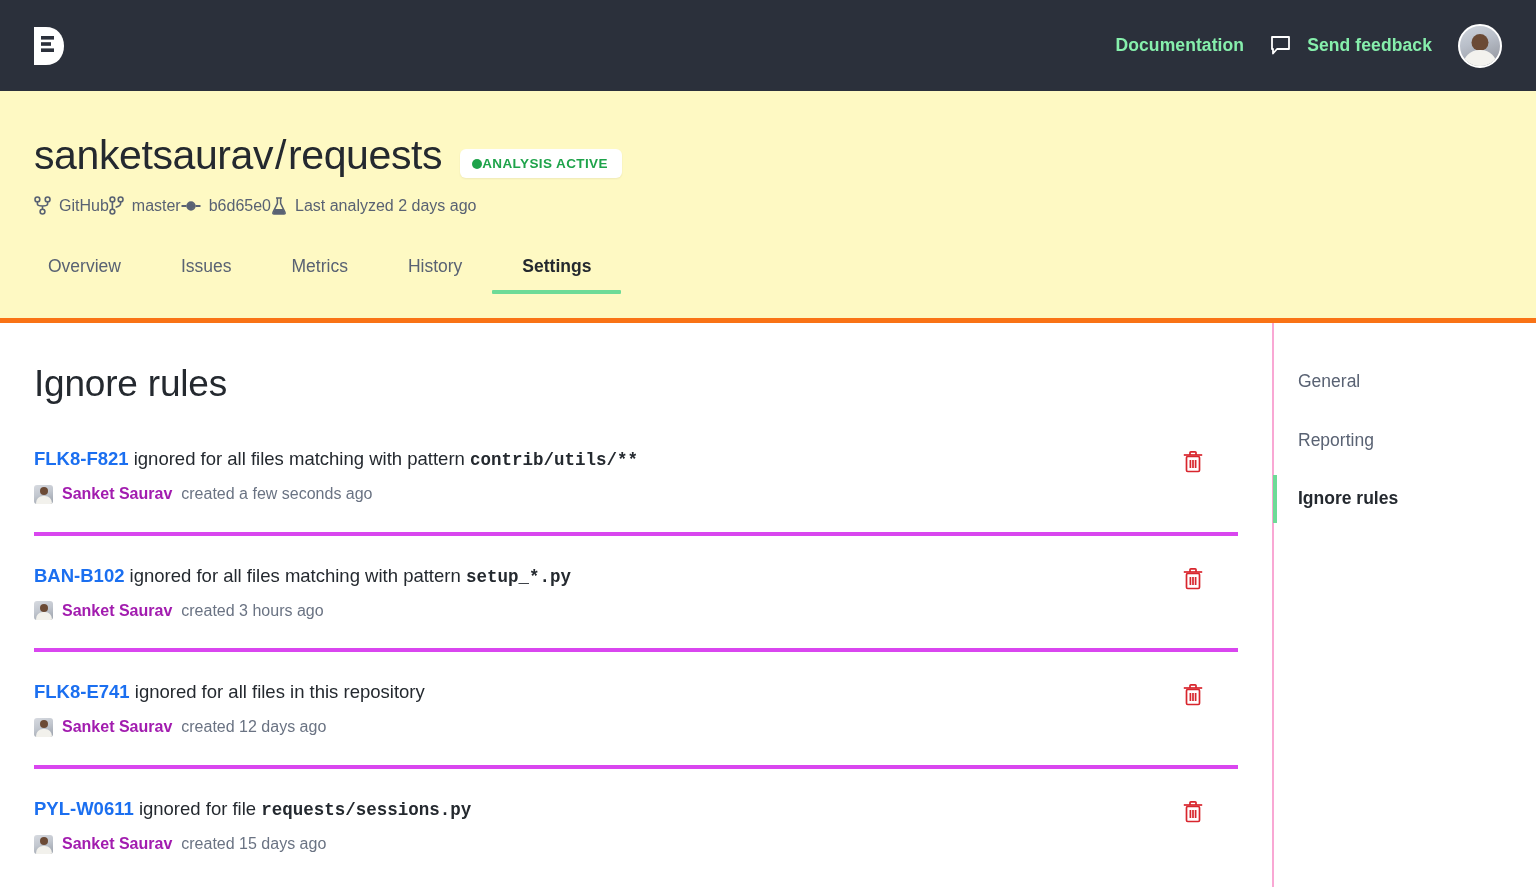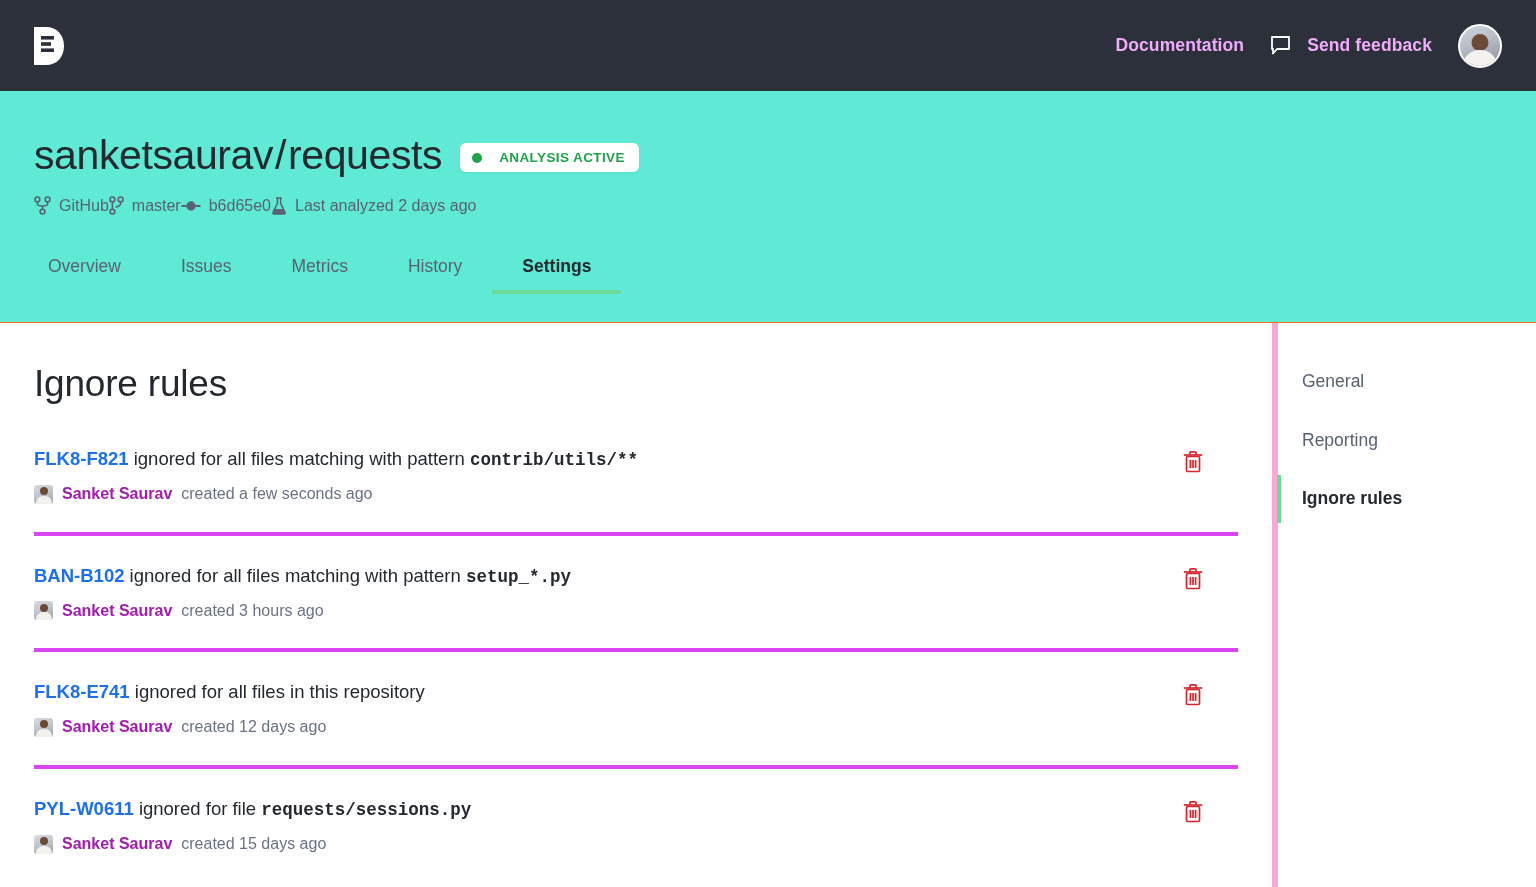--- a/index.html
+++ b/index.html
@@ -14,21 +14,21 @@
   
   .topnav {
     height: 91px; background: #2b303b;
     display: flex; align-items: center;
     padding: 0 34px 0 34px;
   }
   .logo-wrap { display: flex; align-items: center; }
   .logo { width: 30px; height: 38px; display: block; }
   .topnav-right { margin-left: auto; display: flex; align-items: center; gap: 26px; }
   .nav-link {
-    color: #f0abfc; font-size: 17.5px; font-weight: bold;
+    color: #86efac; font-size: 17.5px; font-weight: bold;
     text-decoration: none; letter-spacing: .1px;
   }
   .feedback { display: flex; align-items: center; gap: 16px; }
   .bubble-icon { width: 21px; height: 19px; display: block; }
   .avatar-lg {
     width: 44px; height: 44px; border-radius: 50%;
     background: linear-gradient(160deg,#cfd4dc 0%,#b9bfc9 40%,#8e9099 100%);
     border: 2px solid #ffffff; overflow: hidden; position: relative;
     display: block;
   }
@@ -36,39 +36,39 @@
     position: absolute; left: 50%; top: 20%; transform: translateX(-50%);
     width: 17px; height: 17px; border-radius: 50%; background: #6b4a35;
   }
   .avatar-lg .body {
     position: absolute; left: 50%; bottom: -6px; transform: translateX(-50%);
     width: 34px; height: 22px; border-radius: 16px 16px 0 0; background: #f3f2ee;
   }
 
   
   .repo-head {
-    background: #5eead4;
-    border-bottom: 1px solid #f97316;
+    background: #fef9c3;
+    border-bottom: 5px solid #f97316;
     padding: 44px 34px 0 34px;
     height: 232px;
     text-align: right;
   }
   .title-row { display: flex; align-items: center; gap: 18px; }
   .repo-title {
     font-size: 41px; font-weight: normal; color: #24292f;
     letter-spacing: -0.4px; line-height: 1;
     white-space: nowrap;
   }
   .repo-title .slash { color: #24292f; padding: 0 2px; }
   .badge {
     background: #ffffff; border-radius: 6px;
     padding: 7px 14px 7px 12px;
-    display: inline-flex; align-items: center; gap: 17px;
+    display: inline-flex; align-items: center; gap: 0;
     box-shadow: 0 1px 2px rgba(27,31,36,.07);
-    position: relative; top: 2px;
+    position: relative; top: 8px;
   }
   .badge .dot { width: 10px; height: 10px; border-radius: 50%; background: #1ea34a; display: block; }
   .badge .badge-text {
     color: #1ea34a; font-size: 13.5px; font-weight: bold;
     letter-spacing: .4px; text-transform: uppercase; white-space: nowrap;
   }
   .meta-row {
     margin-top: 20px; display: flex; align-items: center; 
     color: #596273; font-size: 16px;
   }
@@ -123,21 +123,21 @@
   .author { font-weight: bold; color: #a21caf; }
   .when { color: #6a7383; }
   .trash-btn {
     position: absolute; right: 32px; top: 2px;
     width: 24px; height: 26px; background: none; border: none; cursor: pointer; padding: 0;
   }
   .trash-btn svg { display: block; }
 
   
   .side-col {
-    width: 264px; border-left: 6px solid #f9a8d4; padding: 38px 0 0 0;
+    width: 264px; border-left: 2px solid #f9a8d4; padding: 38px 0 0 0;
   }
   .side-item {
     font-size: 17.5px; color: #596273; padding: 12px 0 12px 24px;
     position: relative; cursor: pointer; margin-bottom: 17px; line-height: 1;
   }
   .side-item.active { color: #24292f; font-weight: bold; }
   .side-item.active::before {
     content: ""; position: absolute; left: -1px; top: -3px; bottom: -3px;
     width: 4px; background: #6ddb97;
   }

